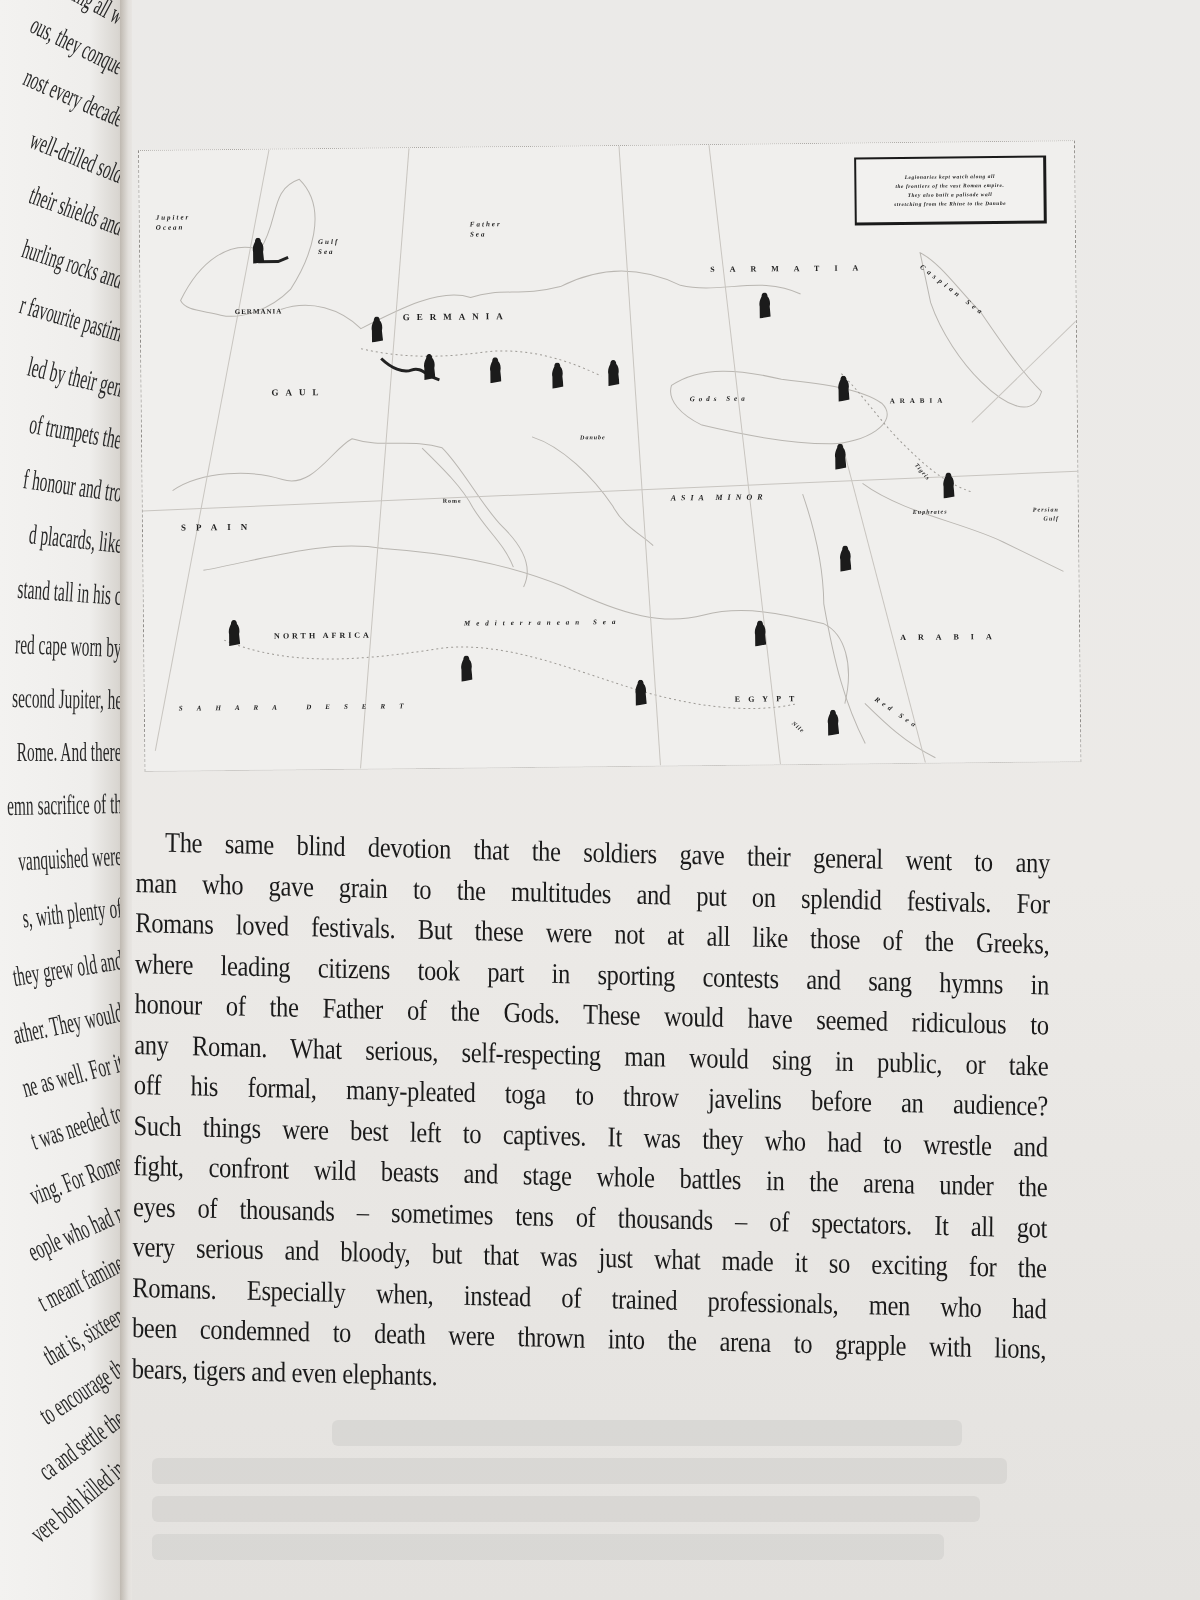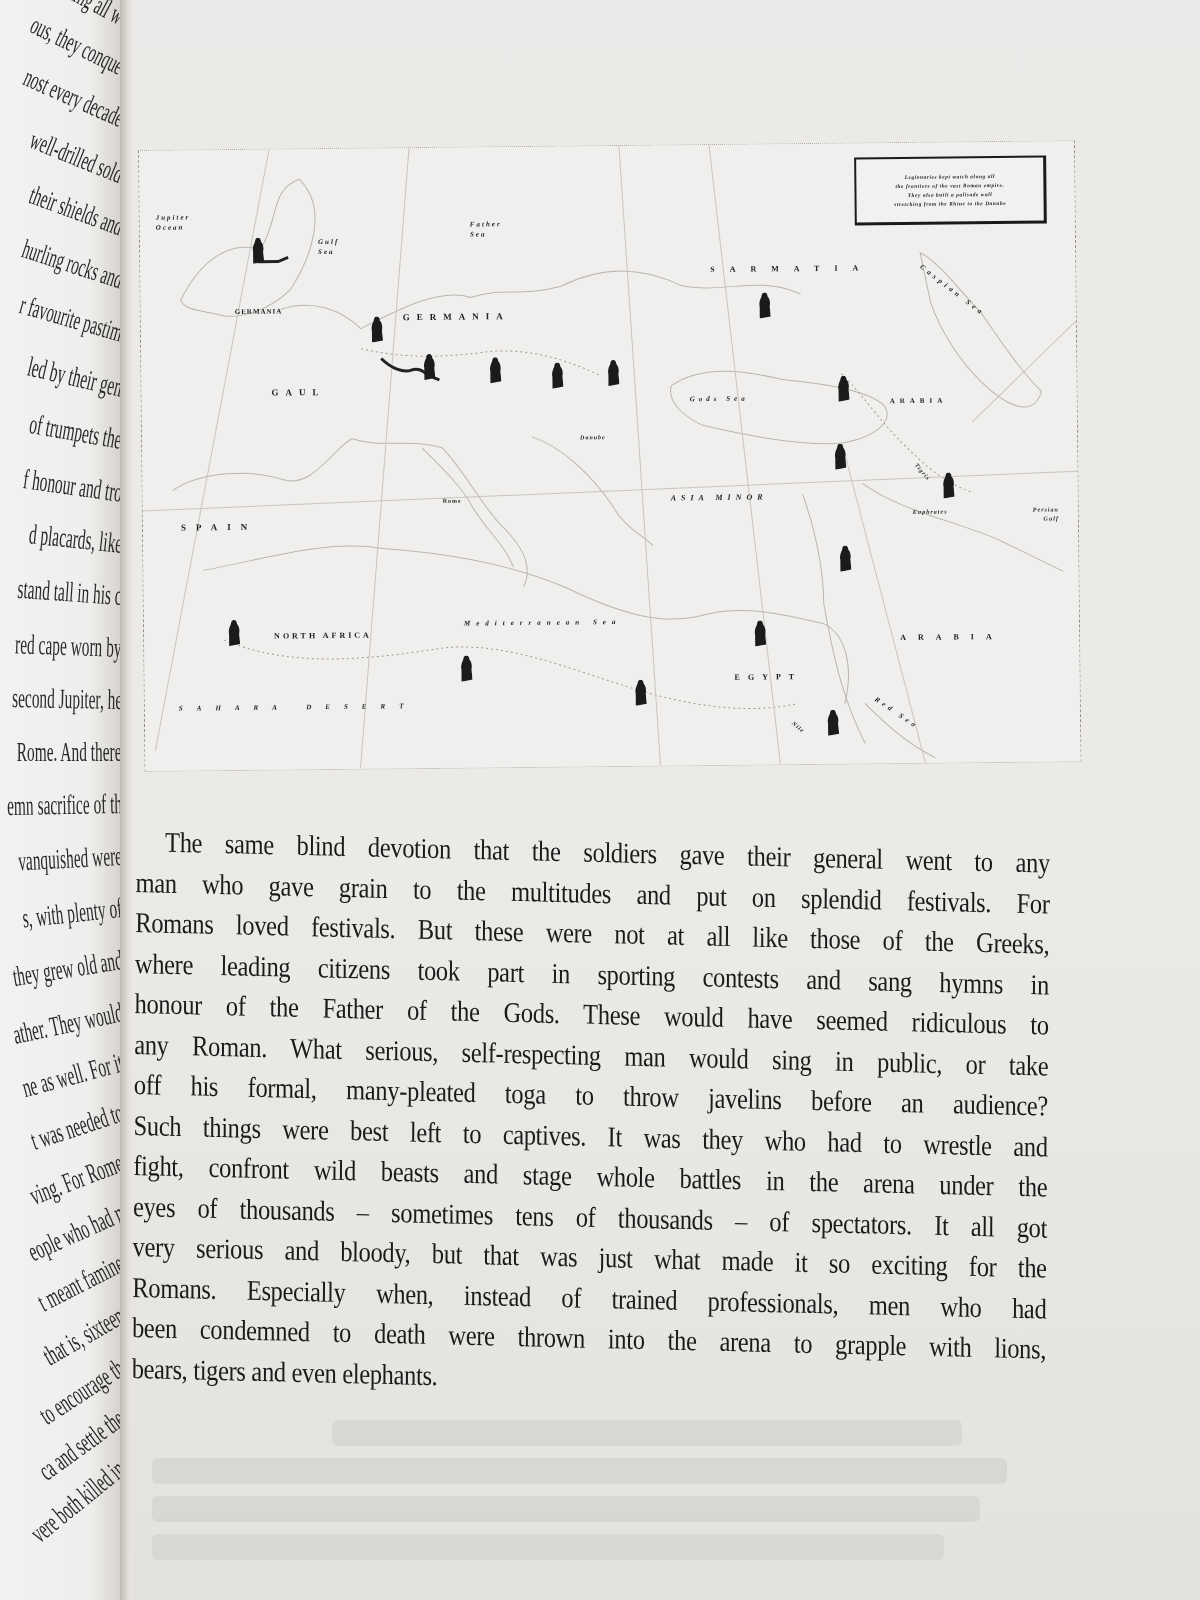--- a/index.html
+++ b/index.html
@@ -160,21 +160,21 @@
 
     <div class="lbl" style="left:94px;top:158px;font-size:7px;letter-spacing:1px;">GERMANIA</div>
     <div class="lbl" style="left:130px;top:238px;">GAUL</div>
     <div class="lbl" style="left:262px;top:164px;">GERMANIA</div>
     <div class="lbl" style="left:570px;top:120px;font-size:8px;letter-spacing:15px;">SARMATIA</div>
     <div class="lbl" style="left:748px;top:254px;font-size:7px;letter-spacing:5px;">ARABIA</div>
     <div class="lbl" style="left:38px;top:372px;letter-spacing:10px;text-align:center;">SPAIN</div>
     <div class="lbl" style="left:528px;top:348px;font-size:8px;letter-spacing:5px;font-style:italic;">ASIA MINOR</div>
     <div class="lbl" style="left:130px;top:482px;font-size:8px;letter-spacing:3px;">NORTH AFRICA</div>
     <div class="lbl" style="left:756px;top:490px;font-size:8px;letter-spacing:12px;">ARABIA</div>
-    <div class="lbl" style="left:590px;top:528px;font-size:8px;letter-spacing:8px;">EGYPT</div>
+    <div class="lbl" style="left:590px;top:550px;font-size:8px;letter-spacing:8px;">EGYPT</div>
     <div class="lbl" style="left:34px;top:554px;font-size:7px;letter-spacing:14px;font-style:italic;">SAHARA DESERT</div>
 
     <div class="lbl small" style="left:16px;top:62px;width:48px;white-space:normal;line-height:10px;">Jupiter Ocean</div>
     <div class="lbl small" style="left:178px;top:88px;width:38px;white-space:normal;line-height:10px;">Gulf Sea</div>
     <div class="lbl small" style="left:330px;top:72px;width:34px;white-space:normal;line-height:10px;">Father Sea</div>
     <div class="lbl small" style="left:548px;top:250px;letter-spacing:4px;">Gods Sea</div>
     <div class="lbl small" style="left:772px;top:144px;transform:rotate(38deg);letter-spacing:4px;">Caspian Sea</div>
     <div class="lbl small" style="left:320px;top:472px;letter-spacing:6px;">Mediterranean Sea</div>
     <div class="lbl small" style="left:726px;top:566px;transform:rotate(35deg);letter-spacing:4px;">Red Sea</div>
     <div class="lbl tiny" style="left:886px;top:364px;width:30px;white-space:normal;line-height:9px;text-align:right;">Persian Gulf</div>

